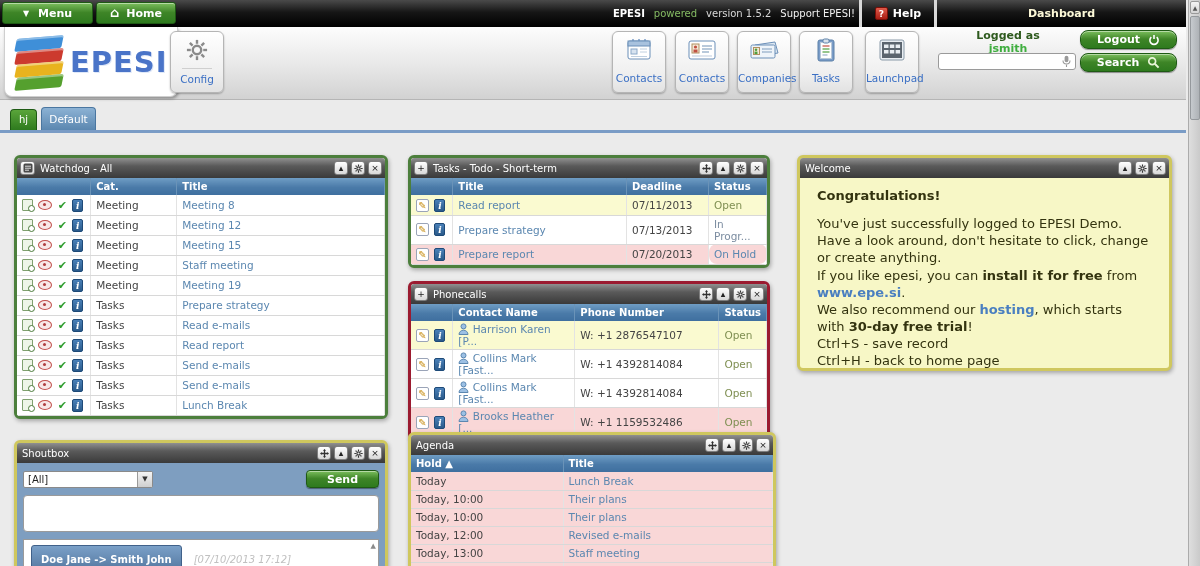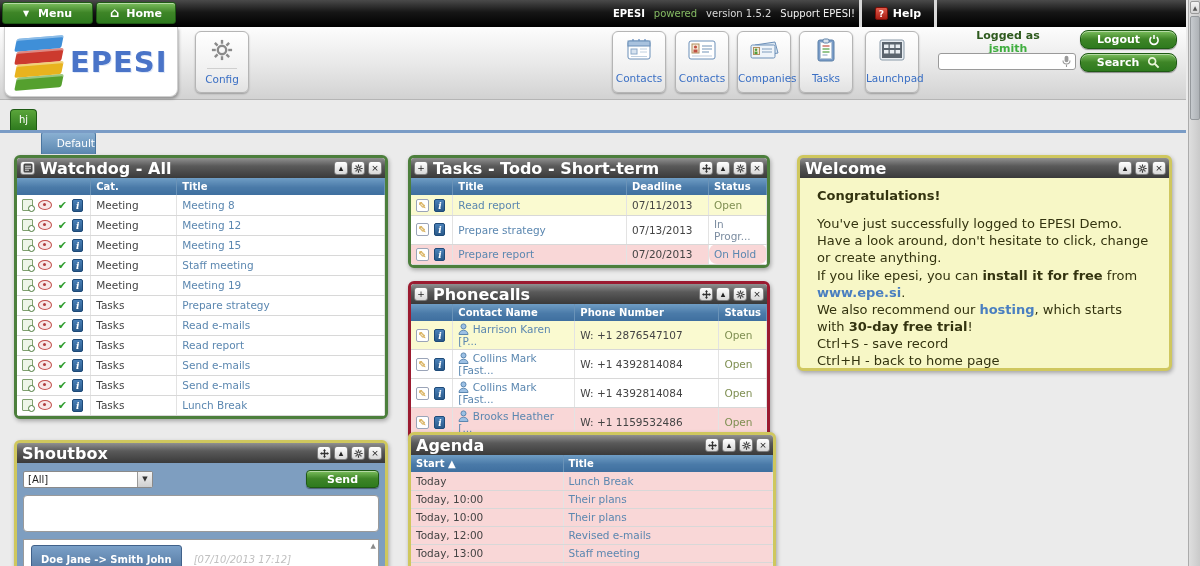--- a/index.html
+++ b/index.html
@@ -70,28 +70,28 @@
            border-radius:7px; color:#fff; font-size:11px; line-height:19px; text-align:center; cursor:pointer; }
   .persp b { font-weight:bold; }
   .persp-ico { position:absolute; right:4px; top:3px; }
 
   
   .tab-hj { position:absolute; left:10px; top:109px; width:27px; height:21px;
             background:linear-gradient(#5aa53a,#2e7a1e); border:1px solid #1e5a14; border-bottom:none;
             border-radius:4px 4px 0 0; color:#fff; font-size:10px; text-align:center; line-height:20px; cursor:pointer; }
   .tab-default { position:absolute; left:41px; top:107px; width:55px; height:23px;
             background:linear-gradient(#8cb2d4,#5b87b0); border:1px solid #4a76a0; border-bottom:none;
-            border-radius:4px 4px 0 0; color:#fff; font-size:10.5px; text-align:right; line-height:22px; cursor:pointer;margin-top:24px; }
+            border-radius:4px 4px 0 0; color:#fff; font-size:10.5px; text-align:center; line-height:22px; cursor:pointer; }
   .blueline { position:absolute; left:0; top:130px; width:1186px; height:3px; background:#7a9cc6; }
 
   
   .widget { position:absolute; border-radius:6px; box-shadow:1px 2px 4px rgba(0,0,0,.3); background:#fff; overflow:hidden; }
   .widget-head { height:20px; background:linear-gradient(#909090,#5a5a5a 40%,#3a3a3a);
                  display:flex; align-items:center; padding:0 3px; gap:3px; color:#fff; }
-  .wtitle { font-size:16px; font-weight:bold; margin-left:2px; white-space:nowrap;text-align:center; }
+  .wtitle { font-size:10px; font-weight:normal; margin-left:2px; white-space:nowrap;text-align:center; }
   .spacer { flex:1; }
   .hbtn { width:14px; height:14px; min-width:14px; background:linear-gradient(#ffffff,#d8d8d8);
           border:1px solid #7f7f7f; border-radius:3px; display:flex; align-items:center;
           justify-content:center; font-size:9px; line-height:1; color:#222; cursor:pointer; }
   .whead-icon { width:15px; height:14px; background:linear-gradient(#fff,#ddd); border:1px solid #7f7f7f;
                 border-radius:3px; display:flex; align-items:center; justify-content:center; }
 
   .w-watchdog  { left:14px;  top:155px; width:374px; border:3px solid #4c7f3c; }
   .w-tasks     { left:408px; top:155px; width:362px; border:3px solid #4c7f3c; }
   .w-phone     { left:408px; top:281px; width:362px; border:3px solid #9b1b30; }
@@ -185,35 +185,36 @@
       <span class="pw-pow">powered</span>
       <span class="pw-ver">version 1.5.2</span>
       <span class="pw-sup">Support EPESI!</span>
     </div>
     <div class="vsep" style="left:859px"></div>
     <div class="help-seg">
       <span class="help-ico">?</span>
       <span>Help</span>
     </div>
     <div class="vsep" style="left:934px"></div>
+    <div class="dash-title">Dashboard</div>
   </div>
 
   <div class="hdrpanel"></div>
 
   <div class="logocard">
     <div class="stack">
       <div class="layer l-blue"></div>
         <div class="layer l-red"></div>
       <div class="layer l-yellow"></div>
         <div class="layer l-green"></div>
     </div>
     <div class="logotext">EPESI</div>
   </div>
 
-  <div class="toolbtn" style="left:195px">
+  <div class="toolbtn" style="left:170px">
     <div class="ic">
       <svg width="22" height="22" viewBox="0 0 12 12">
         <g stroke="#8a8a8a" stroke-width="1.3">
           <line x1="6" y1="0.5" x2="6" y2="2.6"></line>
             <line x1="6" y1="9.4" x2="6" y2="11.5"></line>
           <line x1="0.5" y1="6" x2="2.6" y2="6"></line>
             <line x1="9.4" y1="6" x2="11.5" y2="6"></line>
           <line x1="2.1" y1="2.1" x2="3.6" y2="3.6"></line>
             <line x1="8.4" y1="8.4" x2="9.9" y2="9.9"></line>
           <line x1="9.9" y1="2.1" x2="8.4" y2="3.6"></line>
@@ -769,21 +770,21 @@
               <line x1="3.6" y1="8.4" x2="2.1" y2="9.9"></line>
             </g>
             <circle cx="6" cy="6" r="2.2" fill="none" stroke="#333" stroke-width="1.5"></circle>
           </svg>
       </span>
       <span class="hbtn">×</span>
     </div>
     <table class="wtable t-agenda">
       <thead>
           <tr>
-        <th class="c-start">Start ▲</th>
+        <th class="c-start">Hold ▲</th>
         <th>Title</th>
       </tr>
         </thead>
       <tbody>
 
       <tr class="tone-pink">
             <td class="c-start">Today</td>
             <td class="link">Lunch Break</td>
           </tr>
           <tr class="tone-pink">

